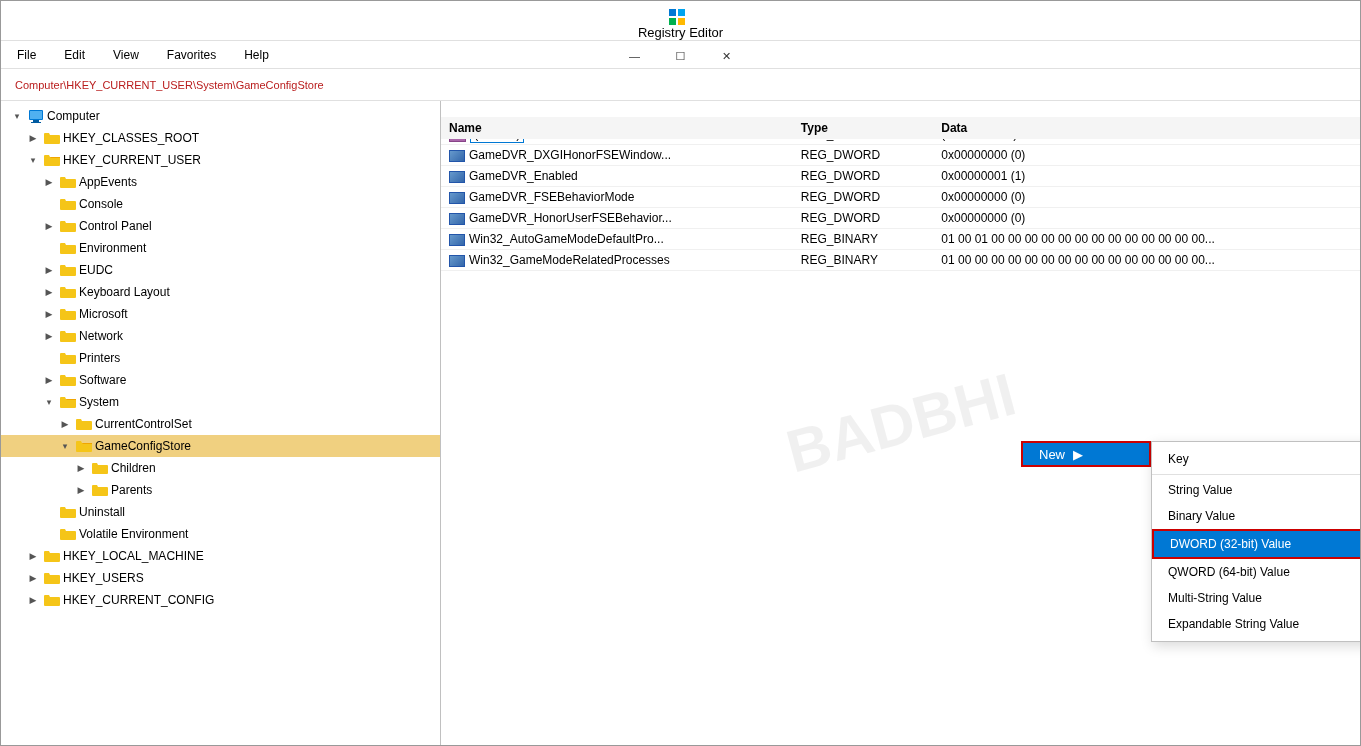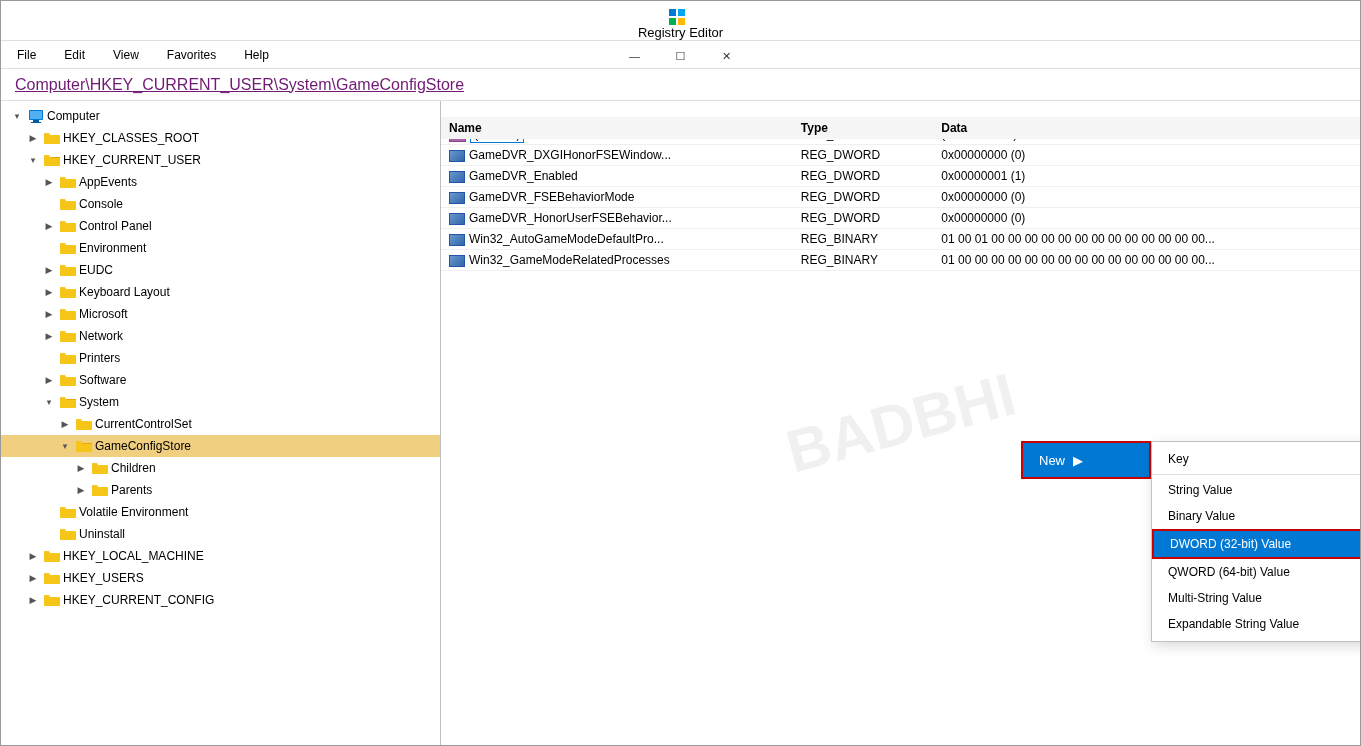--- a/index.html
+++ b/index.html
@@ -72,24 +72,23 @@
     }
     .address-bar {
       display: flex;
       align-items: center;
       padding: 4px 8px;
       border-bottom: 1px solid #e0e0e0;
       height: 32px;
       background: #fff;
     }
     .address-text {
-      font-size: 16px;
-      color: #701a75;
+      font-size: 11px;
+      color: #b91c1c;
       padding: 2px 6px;
-      text-decoration: underline;
     }
     .main-content {
       display: flex;
       flex: 1;
       overflow: hidden;
     }
     .tree-panel {
       width: 440px;
       min-width: 440px;
       border-right: 1px solid #c0c0c0;
@@ -183,21 +182,21 @@
       background: #0078d4;
       color: white;
       border: 2px solid #cc0000;
       padding: 6px 16px;
       font-size: 13px;
       cursor: pointer;
       display: flex;
       align-items: center;
       gap: 8px;
       min-width: 130px;
-      height: 38px;
+      height: 26px;
       font-weight: 500;
     }
     .context-submenu {
       background: #ffffff;
       border: 1px solid #c0c0c0;
       box-shadow: 2px 4px 12px rgba(0,0,0,0.15);
       min-width: 220px;
       padding: 4px 0;
     }
     .submenu-item {
@@ -450,31 +449,31 @@
         <span class="tree-label">Parents</span>
       </div>
 
       <div class="tree-item indent-3">
         <span class="expander" style="visibility:hidden">▶</span>
         <span class="reg-icon">
           <svg width="16" height="12" viewBox="0 0 16 12">
               <path d="M0 2 Q0 1 1 1 L5 1 L6 3 L15 3 Q16 3 16 4 L16 11 Q16 12 15 12 L1 12 Q0 12 0 11Z" fill="#f5c518"></path>
             </svg>
         </span>
+        <span class="tree-label">Uninstall</span>
+      </div>
+
+      <div class="tree-item indent-3">
+        <span class="expander" style="visibility:hidden">▶</span>
+        <span class="reg-icon">
+          <svg width="16" height="12" viewBox="0 0 16 12">
+              <path d="M0 2 Q0 1 1 1 L5 1 L6 3 L15 3 Q16 3 16 4 L16 11 Q16 12 15 12 L1 12 Q0 12 0 11Z" fill="#f5c518"></path>
+            </svg>
+        </span>
         <span class="tree-label">Volatile Environment</span>
-      </div>
-
-      <div class="tree-item indent-3">
-        <span class="expander" style="visibility:hidden">▶</span>
-        <span class="reg-icon">
-          <svg width="16" height="12" viewBox="0 0 16 12">
-              <path d="M0 2 Q0 1 1 1 L5 1 L6 3 L15 3 Q16 3 16 4 L16 11 Q16 12 15 12 L1 12 Q0 12 0 11Z" fill="#f5c518"></path>
-            </svg>
-        </span>
-        <span class="tree-label">Uninstall</span>
       </div>
 
       <div class="tree-item indent-2">
         <span class="expander">▶</span>
         <span class="reg-icon">
           <svg width="16" height="12" viewBox="0 0 16 12">
               <path d="M0 2 Q0 1 1 1 L5 1 L6 3 L15 3 Q16 3 16 4 L16 11 Q16 12 15 12 L1 12 Q0 12 0 11Z" fill="#f5c518"></path>
             </svg>
         </span>
         <span class="tree-label">HKEY_LOCAL_MACHINE</span>

